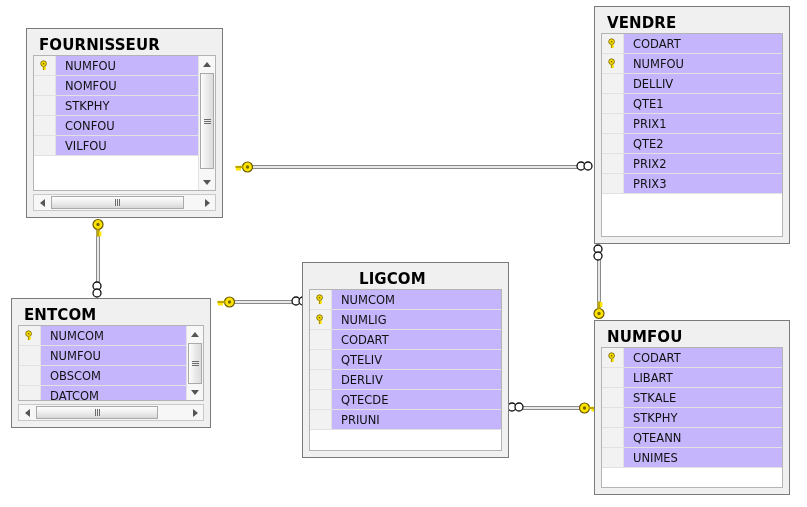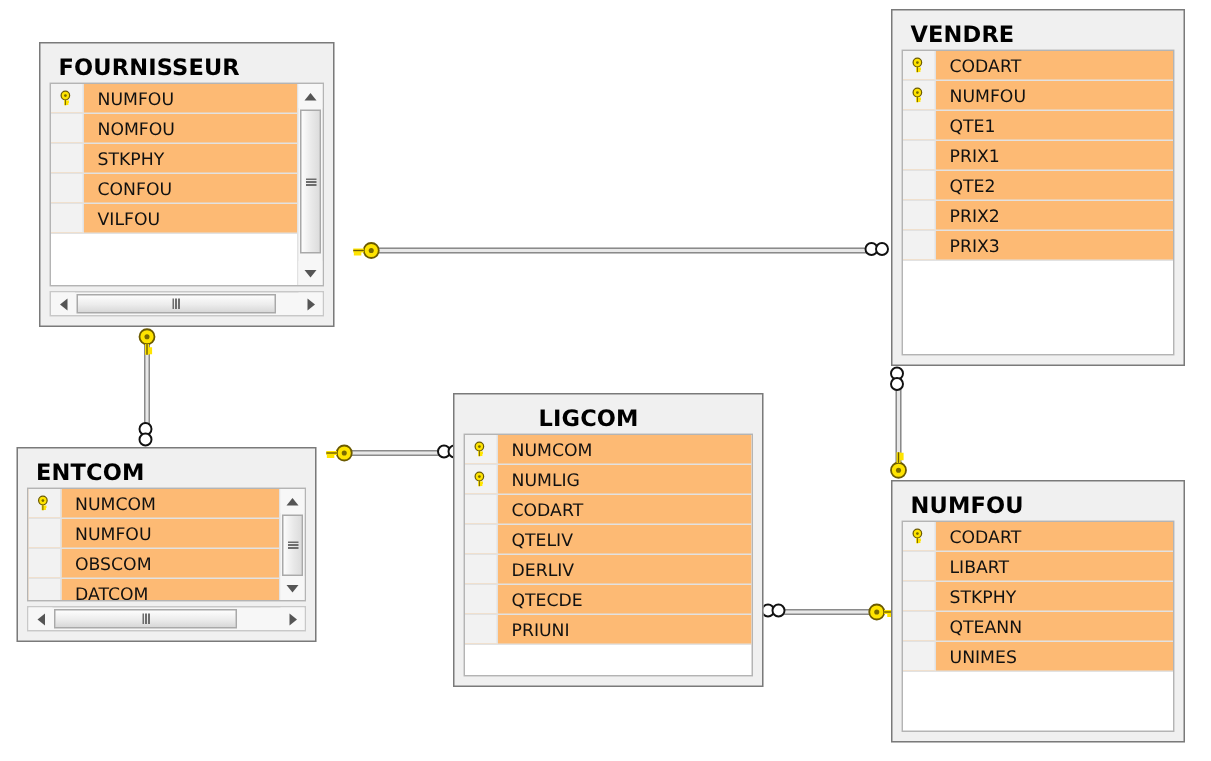--- a/index.html
+++ b/index.html
@@ -37,21 +37,21 @@
     box-sizing:border-box;
     overflow:hidden;
   }
   .rows{position:absolute;left:0;top:0;right:0;}
   .row{
     height:20px;
     display:flex;
     align-items:center;
     border-bottom:1px solid #e2e2e2;
     box-sizing:border-box;
-    background:#fdba74;
+    background:#c4b5fd;
   }
   .row .gut{
     width:22px;min-width:22px;height:19px;
     background:#f2f2f2;
     border-right:1px solid #e2e2e2;
     box-sizing:border-box;
     display:flex;align-items:center;justify-content:center;
   }
   .row .fname{
     font-size:11.5px;
@@ -297,20 +297,24 @@
                 <circle cx="5" cy="4" r="3.1" fill="#ffe400" stroke="#6b5a00" stroke-width=".9"></circle>
                 <circle cx="5" cy="4" r="1" fill="#7a6a00"></circle>
                 <path d="M5 7.1 L5 11 M5 8.6 L7.6 8.6 M5 10 L7.2 10" stroke="#ffe400" stroke-width="1.8"></path>
                 <path d="M5 7.1 L5 11" stroke="#6b5a00" stroke-width=".7"></path>
               </svg>
           </span>
           <span class="fname">NUMFOU</span>
         </div>
         <div class="row">
           <span class="gut"></span>
+          <span class="fname">DELLIV</span>
+        </div>
+        <div class="row">
+          <span class="gut"></span>
           <span class="fname">QTE1</span>
         </div>
         <div class="row">
           <span class="gut"></span>
           <span class="fname">PRIX1</span>
         </div>
         <div class="row">
           <span class="gut"></span>
           <span class="fname">QTE2</span>
         </div>
@@ -443,20 +447,24 @@
               </svg>
           </span>
           <span class="fname">CODART</span>
         </div>
         <div class="row">
           <span class="gut"></span>
           <span class="fname">LIBART</span>
         </div>
         <div class="row">
           <span class="gut"></span>
+          <span class="fname">STKALE</span>
+        </div>
+        <div class="row">
+          <span class="gut"></span>
           <span class="fname">STKPHY</span>
         </div>
         <div class="row">
           <span class="gut"></span>
           <span class="fname">QTEANN</span>
         </div>
         <div class="row">
           <span class="gut"></span>
           <span class="fname">UNIMES</span>
         </div>

